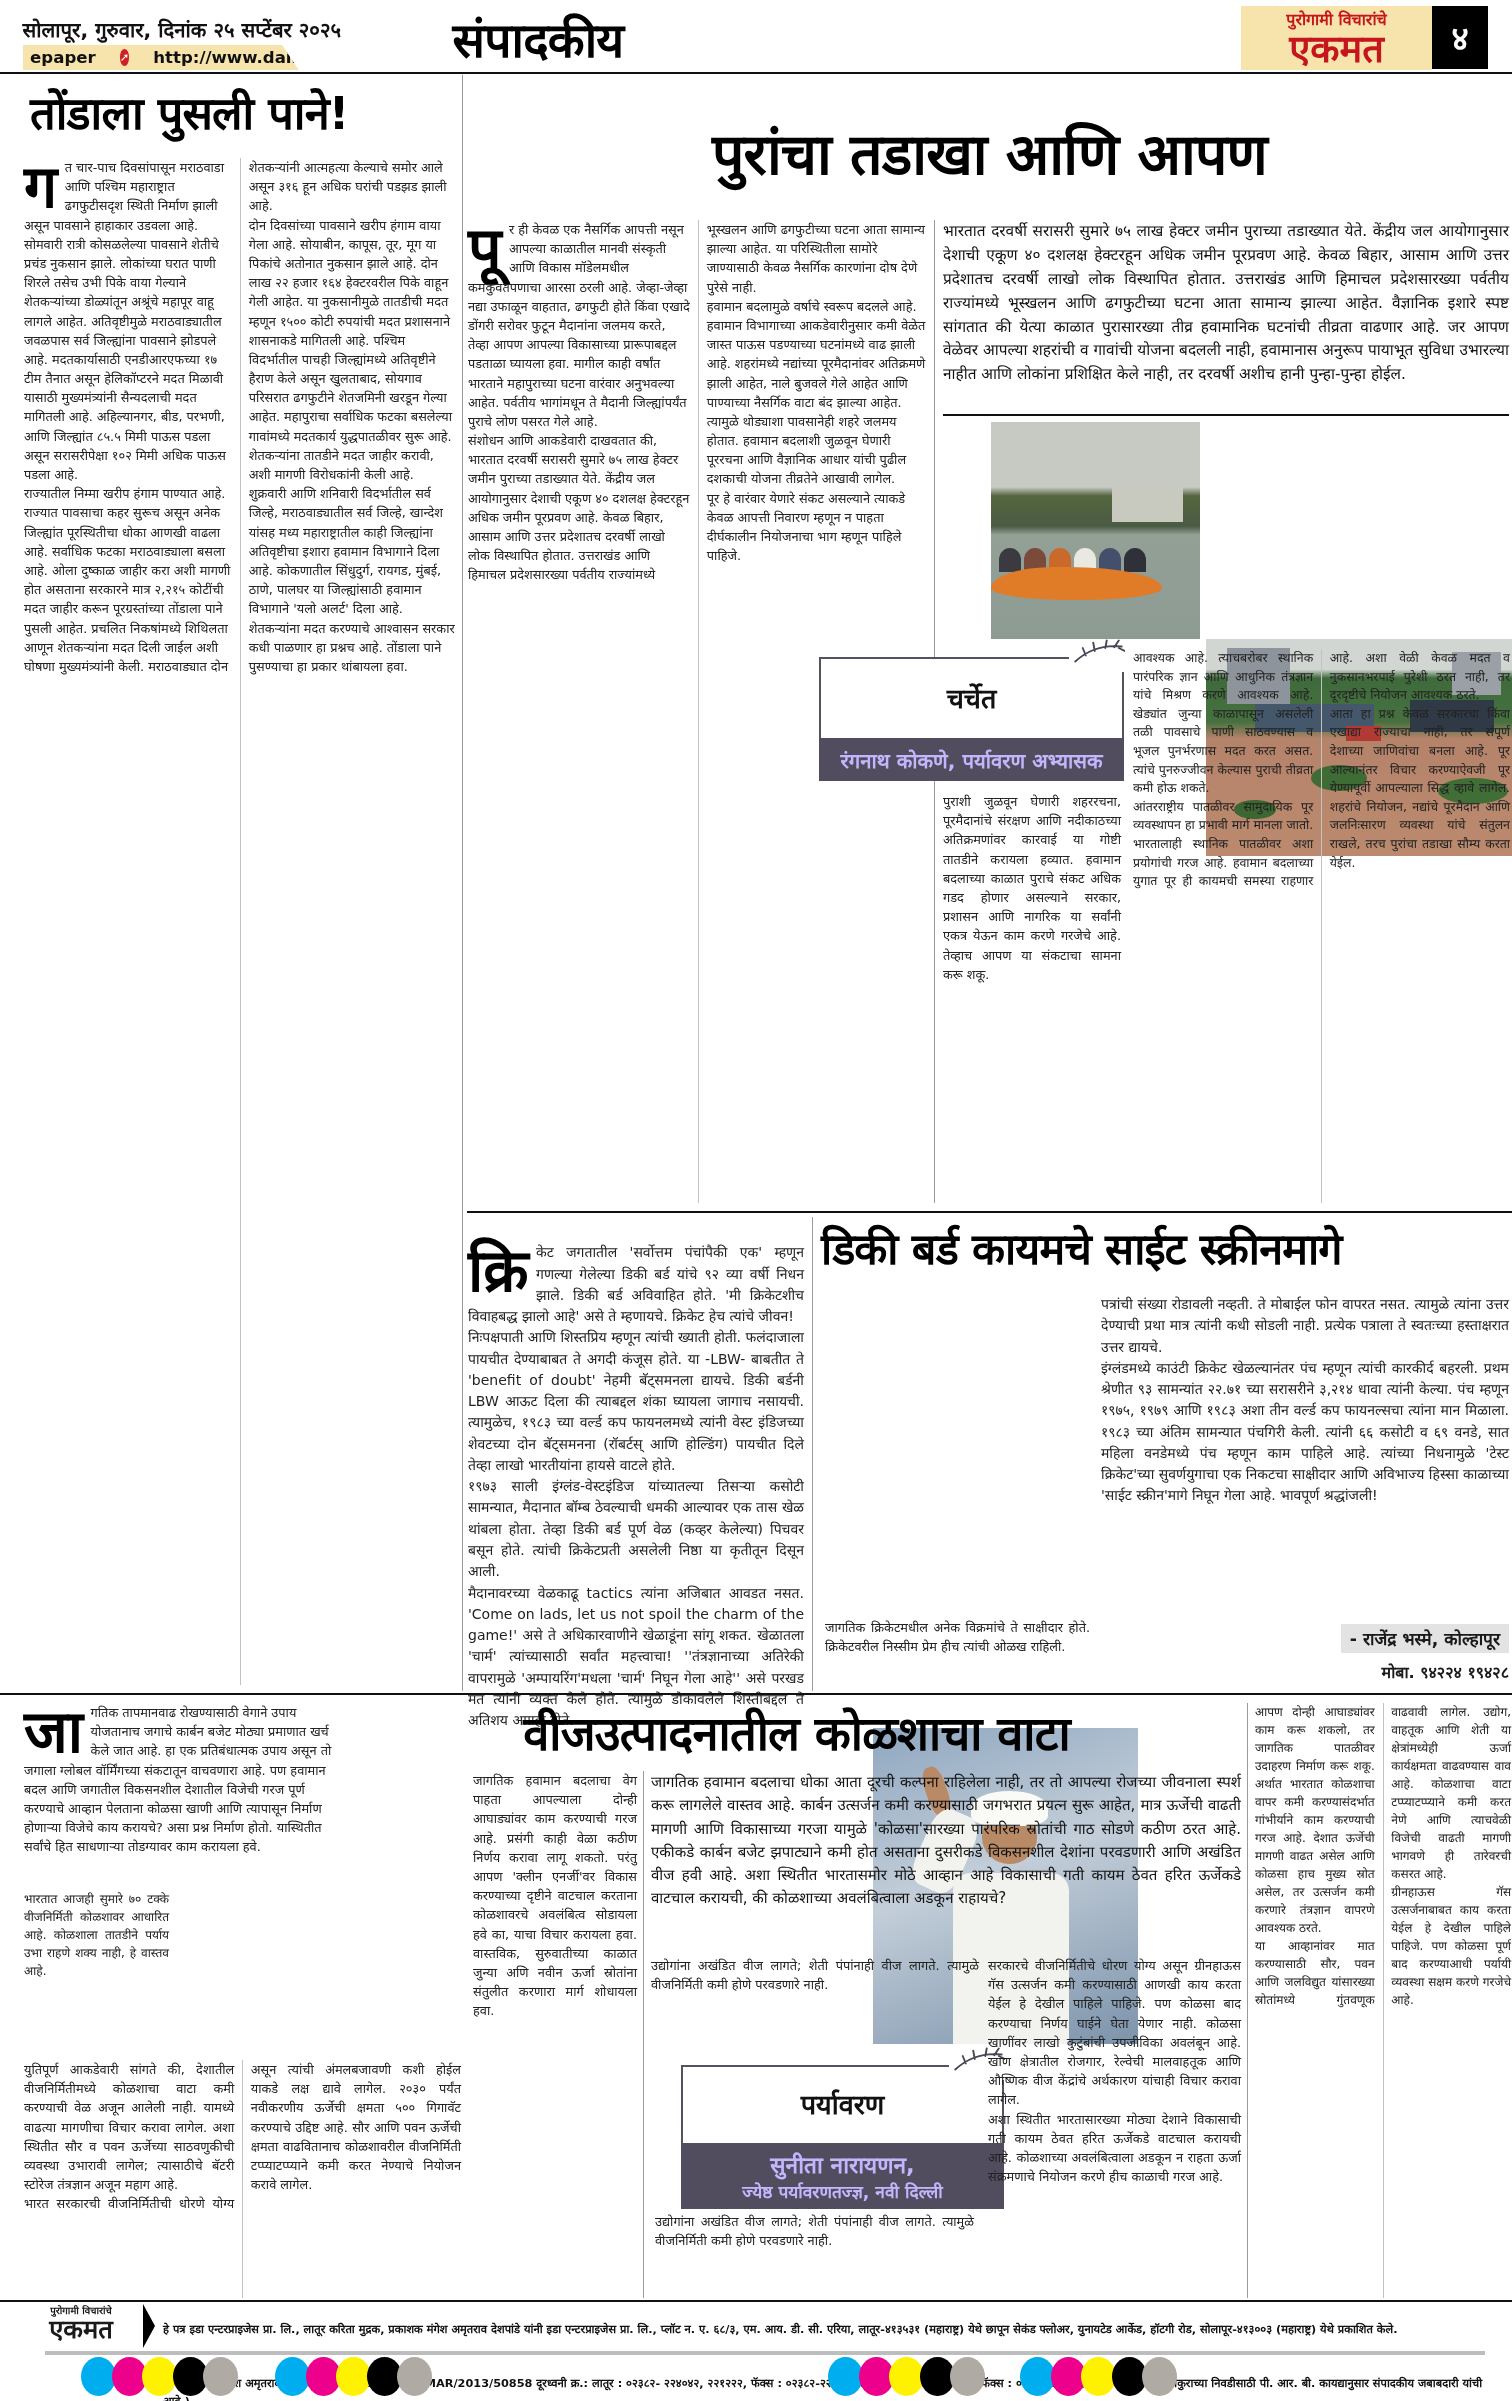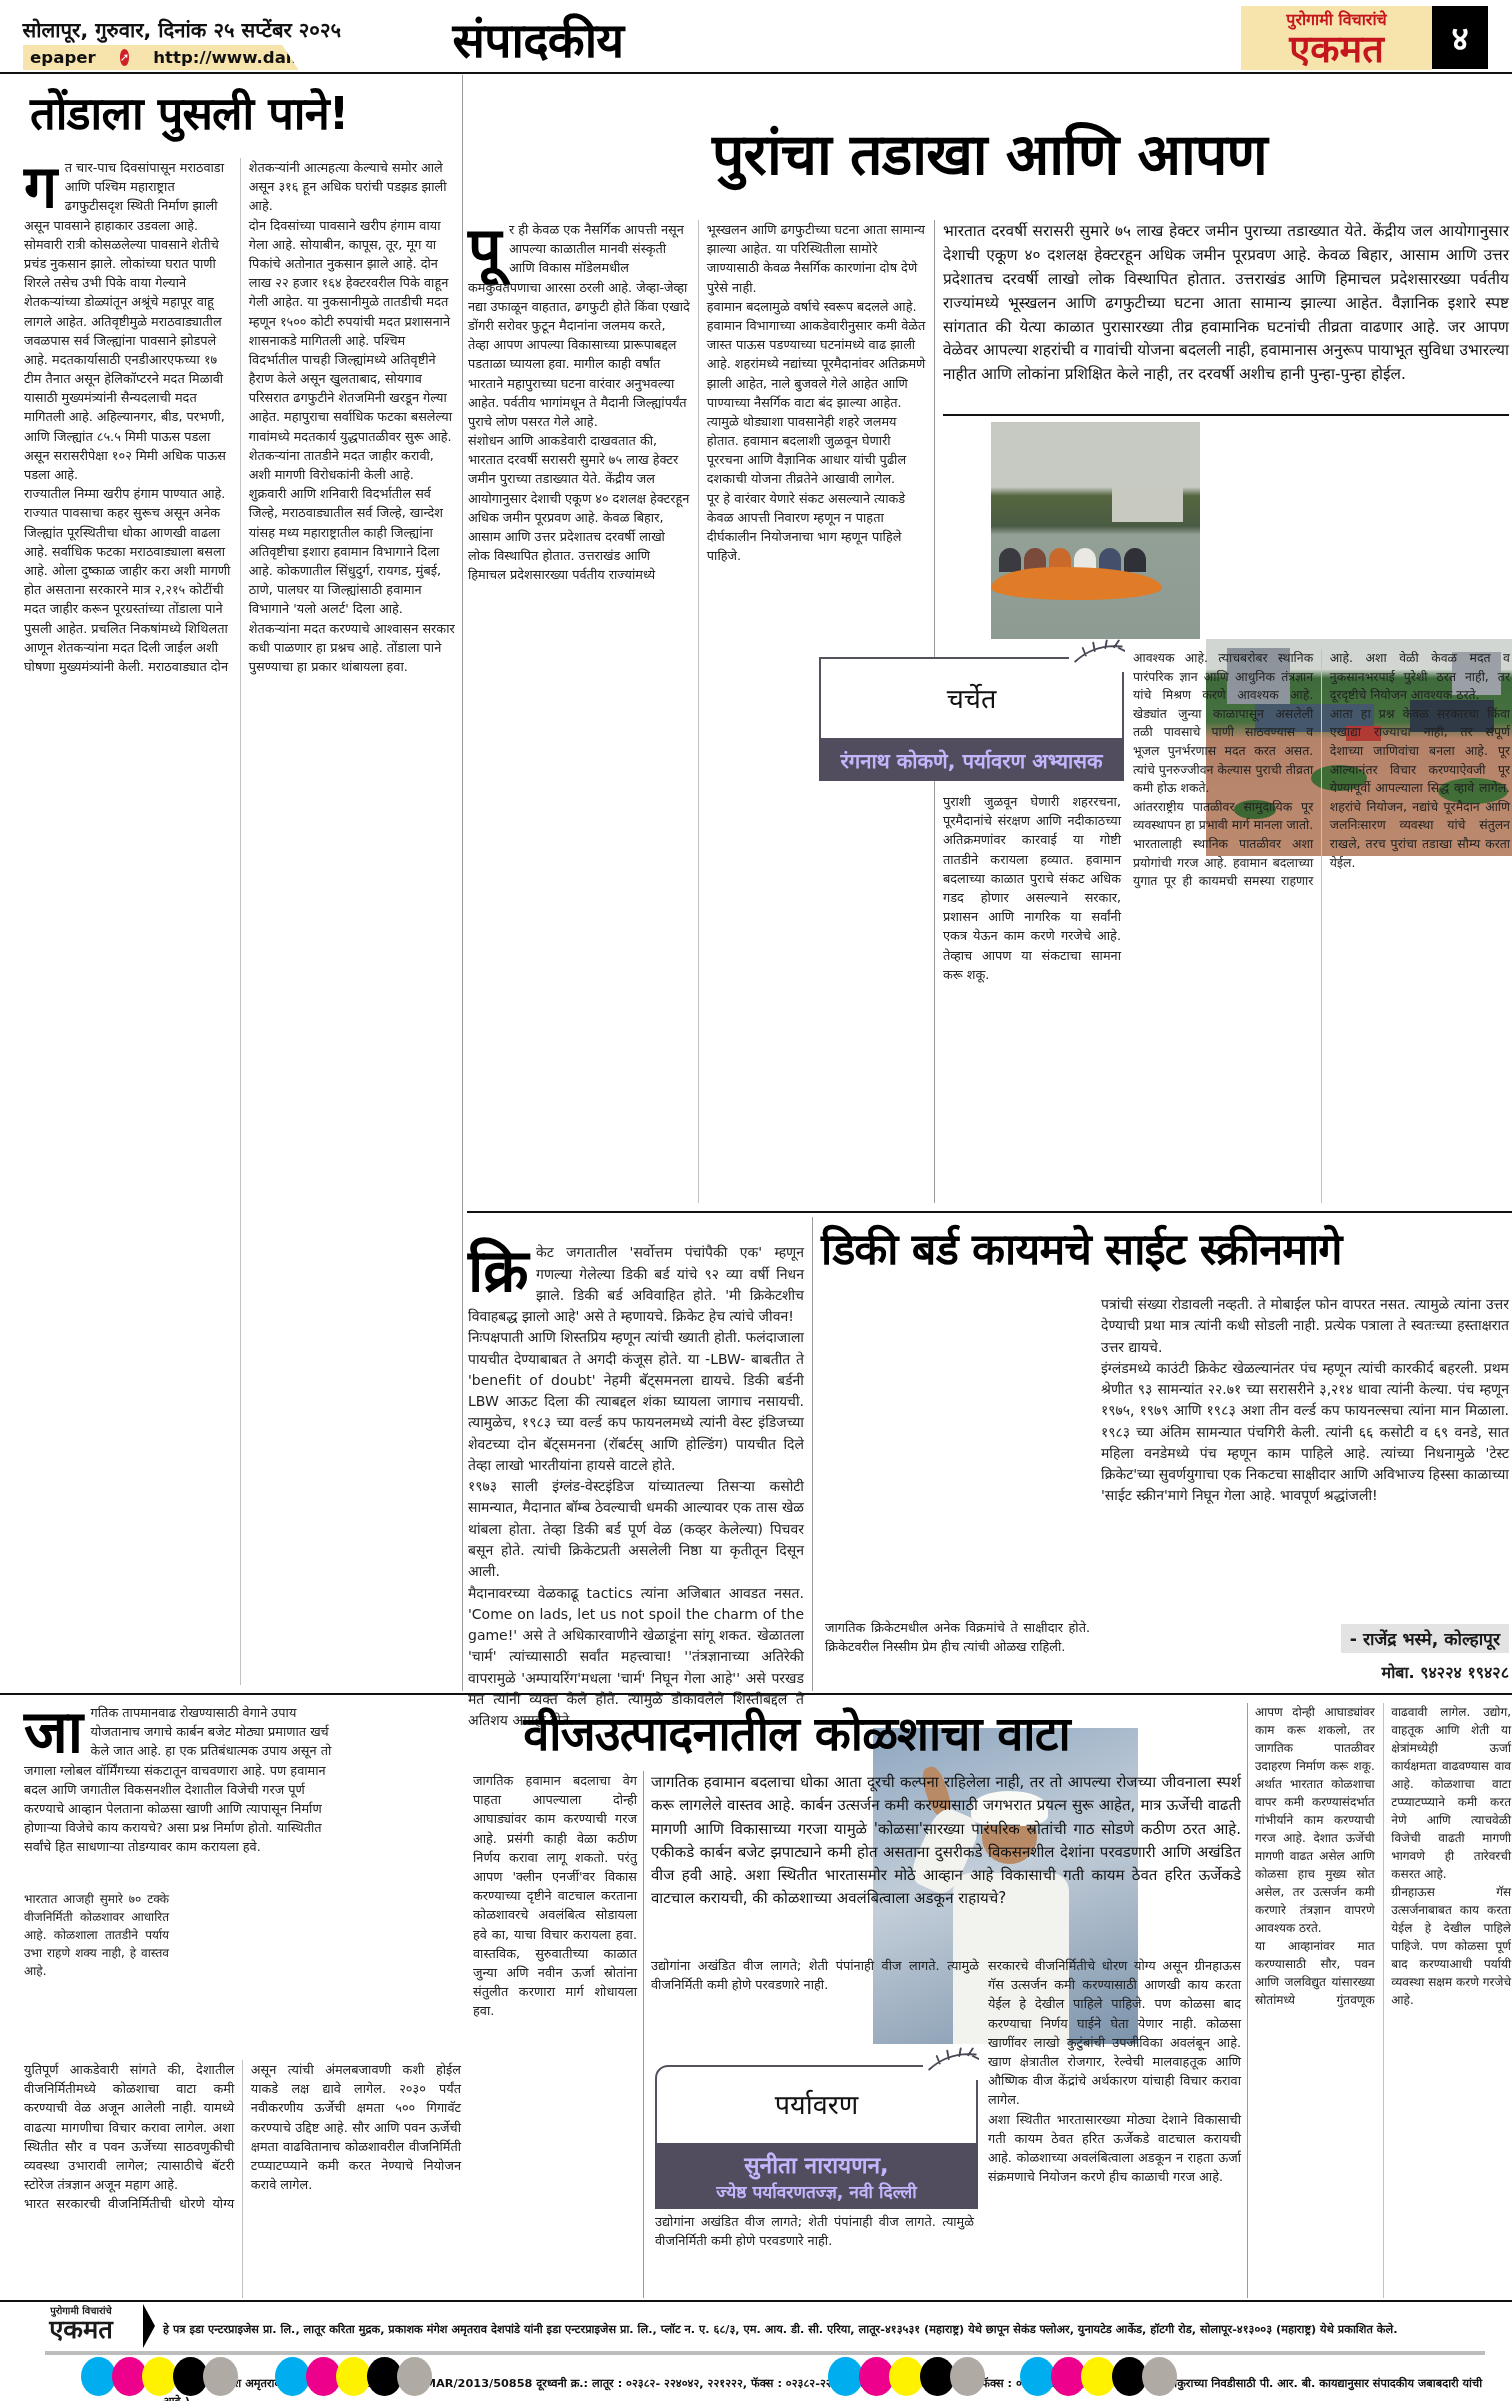--- a/index.html
+++ b/index.html
@@ -8,21 +8,21 @@
   .abs{position:absolute;}
   .rule{background:#111;}
   .vdiv{background:#9a9a9a;width:0.8px;}
   .body{font-size:12.8px;line-height:1.5;text-align:justify;color:#222;white-space:pre-line;}
   .body-lg{font-size:14px;line-height:1.52;text-align:justify;color:#222;white-space:pre-line;}
   .lede{font-size:15.4px;line-height:1.55;font-weight:400;color:#111;text-align:justify;white-space:pre-line;}
   .cols2{column-count:2;column-gap:16.6px;column-rule:0.8px solid #c2c2c2;}
   .dropcap{float:left;font-size:59px;line-height:.82;font-weight:700;color:#000;margin:4.5px 7.5px 0 0;}
   .headline{font-weight:700;color:#000;letter-spacing:-0.8px;}
   .infobox{border:2.3px solid #55515f;background:#fff;}
-  .infobox .lbl{font-size:27px;font-weight:400;text-align:center;color:#111;}
+  .infobox .lbl{font-size:27px;font-weight:700;text-align:center;color:#111;}
   .infobox .bar{background:#514d5f;color:#c4b5fd;font-weight:700;text-align:center;}
   .leaf{position:absolute;top:-19.6px;right:-6px;background:#fff;padding:0 3px;}
   .dateline{font-size:20.3px;font-weight:700;color:#111;}
   .epaper{background:#f7e4ad;clip-path:polygon(0 0,94% 0,100% 100%,0 100%);
           display:flex;align-items:center;gap:24px;padding:3px 19.6px 3px 7.5px;font-size:16.6px;font-weight:700;color:#111;}
   .red-dot{width:16.6px;height:16.6px;border-radius:50%;background:#d01f26;color:#fff;font-size:11.3px;
            display:flex;align-items:center;justify-content:center;font-weight:700;}
   .masthead{background:#f7e4ad;text-align:center;color:#c5161d;}
   .pagenum{background:#000;color:#fff;display:flex;align-items:center;justify-content:center;
            font-size:33px;font-weight:700;}
@@ -164,21 +164,21 @@
   <div class="abs body cols2" style="left:24px;top:2060px;width:437px;height:238px;">युतिपूर्ण आकडेवारी सांगते की, देशातील वीजनिर्मितीमध्ये कोळशाचा वाटा कमी करण्याची वेळ अजून आलेली नाही. यामध्ये वाढत्या मागणीचा विचार करावा लागेल. अशा स्थितीत सौर व पवन ऊर्जेच्या साठवणुकीची व्यवस्था उभारावी लागेल; त्यासाठीचे बॅटरी स्टोरेज तंत्रज्ञान अजून महाग आहे.
 भारत सरकारची वीजनिर्मितीची धोरणे योग्य असून त्यांची अंमलबजावणी कशी होईल याकडे लक्ष द्यावे लागेल. २०३० पर्यंत नवीकरणीय ऊर्जेची क्षमता ५०० गिगावॅट करण्याचे उद्दिष्ट आहे. सौर आणि पवन ऊर्जेची क्षमता वाढवितानाच कोळशावरील वीजनिर्मिती टप्प्याटप्प्याने कमी करत नेण्याचे नियोजन करावे लागेल.</div>
 
   <div class="abs body" style="left:473px;top:1771px;width:164px;height:527px;">जागतिक हवामान बदलाचा वेग पाहता आपल्याला दोन्ही आघाड्यांवर काम करण्याची गरज आहे. प्रसंगी काही वेळा कठीण निर्णय करावा लागू शकतो. परंतु आपण 'क्लीन एनर्जी'वर विकास करण्याच्या दृष्टीने वाटचाल करताना कोळशावरचे अवलंबित्व सोडायला हवे का, याचा विचार करायला हवा. वास्तविक, सुरुवातीच्या काळात जुन्या अणि नवीन ऊर्जा स्रोतांना संतुलीत करणारा मार्ग शोधायला हवा.</div>
   <div class="abs vdiv" style="left:643px;top:1771px;height:527px;"></div>
 
   <div class="abs lede" style="left:651px;top:1771px;width:590px;height:175px;font-size:15px;">जागतिक हवामान बदलाचा धोका आता दूरची कल्पना राहिलेला नाही, तर तो आपल्या रोजच्या जीवनाला स्पर्श करू लागलेले वास्तव आहे. कार्बन उत्सर्जन कमी करण्यासाठी जगभरात प्रयत्न सुरू आहेत, मात्र ऊर्जेची वाढती मागणी आणि विकासाच्या गरजा यामुळे 'कोळसा'सारख्या पारंपरिक स्रोतांची गाठ सोडणे कठीण ठरत आहे. एकीकडे कार्बन बजेट झपाट्याने कमी होत असताना दुसरीकडे विकसनशील देशांना परवडणारी आणि अखंडित वीज हवी आहे. अशा स्थितीत भारतासमोर मोठे आव्हान आहे  विकासाची गती कायम ठेवत हरित ऊर्जेकडे वाटचाल करायची, की कोळशाच्या अवलंबित्वाला अडकून राहायचे?</div>
 
   <div class="abs body" style="left:651px;top:1956px;width:328px;height:102px;">उद्योगांना अखंडित वीज लागते; शेती पंपांनाही वीज लागते. त्यामुळे वीजनिर्मिती कमी होणे परवडणारे नाही.</div>
 
-  <div class="abs infobox" style="left:655px;top:2065px;width:319px;height:140px;border-radius:13px;">
+  <div class="abs infobox" style="left:681px;top:2065px;width:319px;height:140px;">
     <div class="leaf">
       <svg width="53" height="30" viewBox="0 0 70 40">
           <path d="M4 30 Q30 6 66 10 M18 22 l-4 -10 M30 16 l-2 -11 M44 12 l2 -10 M56 11 l6 -9 M62 12 l8 4" stroke="#4a4656" stroke-width="2.5" fill="none" stroke-linecap="round"></path>
         </svg>
     </div>
     <div class="lbl" style="padding-top:18px;">पर्यावरण</div>
     <div class="bar" style="position:absolute;left:-2.3px;right:-2.3px;bottom:-2.3px;padding:6px 3px;">
       <div style="font-size:22.6px;">सुनीता नारायणन,</div>
       <div style="font-size:17.3px;">ज्येष्ठ पर्यावरणतज्ज्ञ, नवी दिल्ली</div>
     </div>

